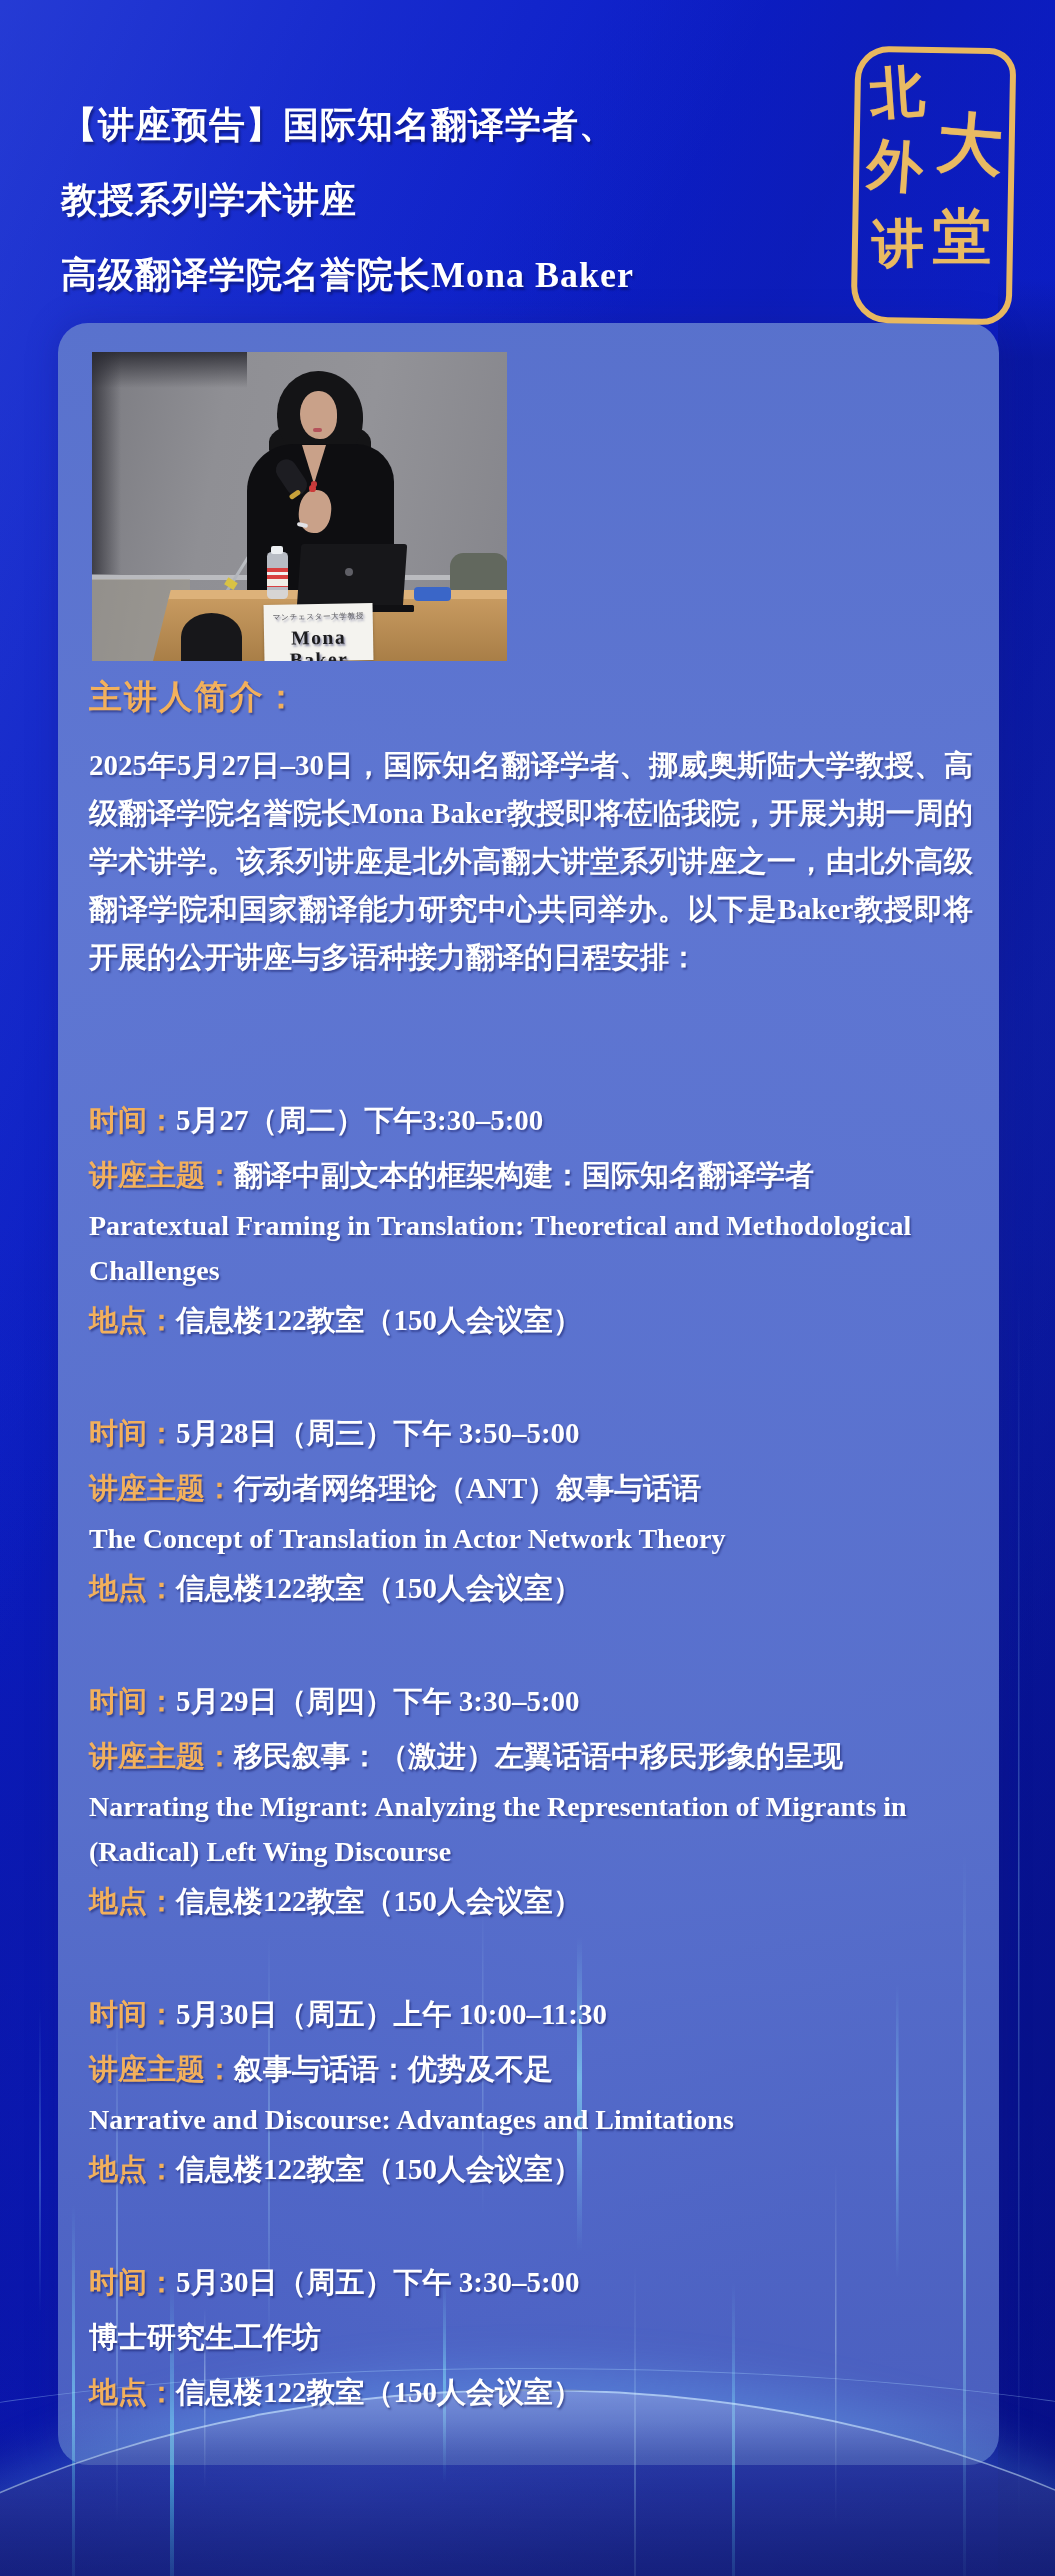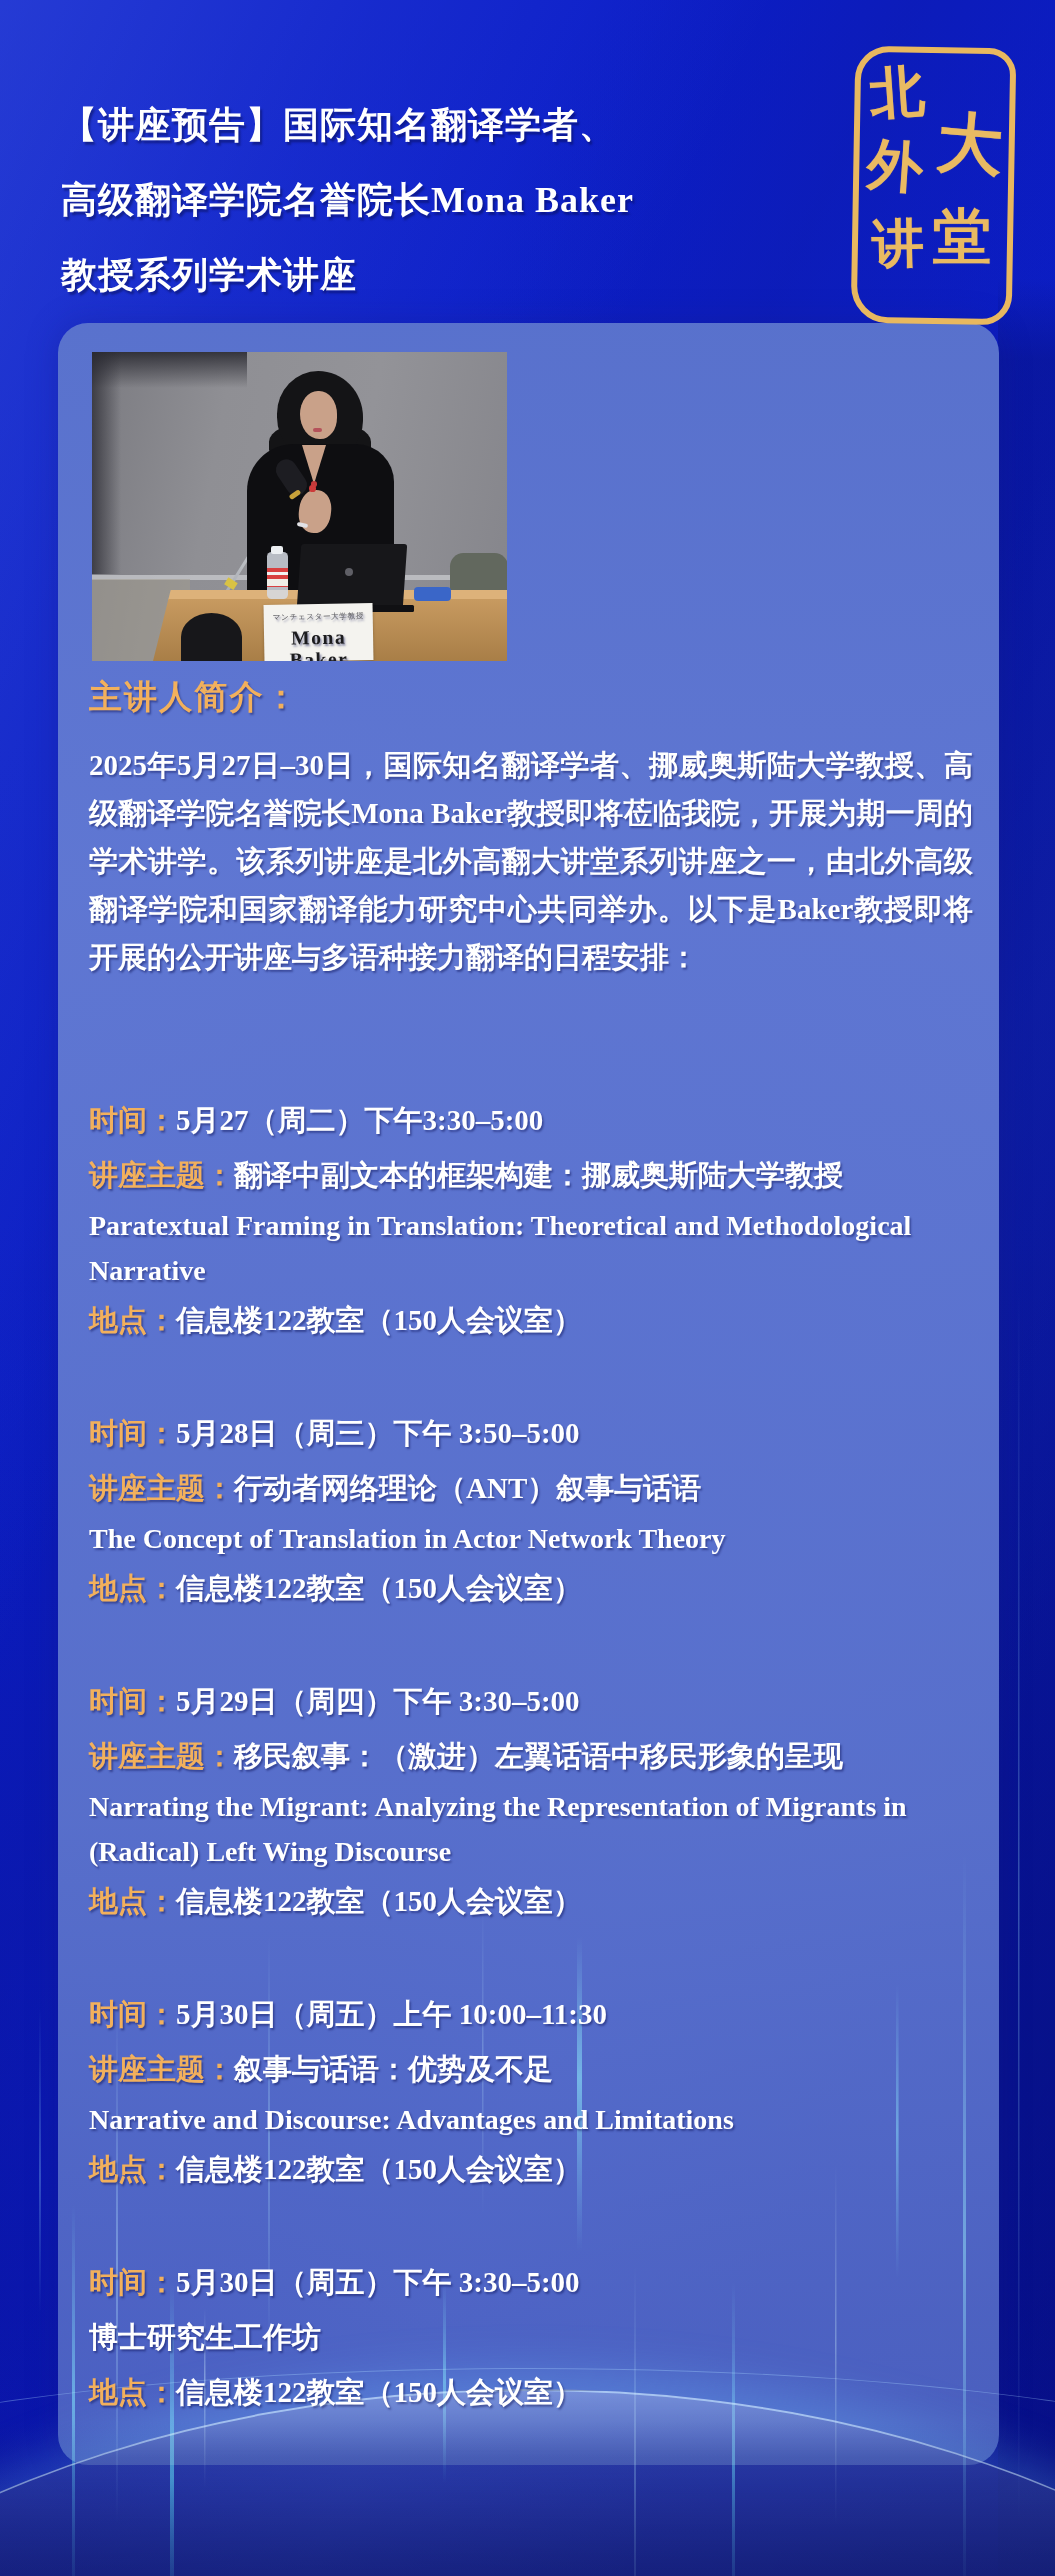--- a/index.html
+++ b/index.html
@@ -146,22 +146,22 @@
 
   <div class="bg-diagonals"></div>
   <div class="bg-right-strip"></div>
 
   <div class="panel"></div>
   <div class="dome"></div>
   <div class="streaks"></div>
 
   <div class="title">
     <div>【讲座预告】国际知名翻译学者、</div>
+    <div>教授系列学术讲座</div>
     <div>高级翻译学院名誉院长Mona Baker</div>
-    <div>教授系列学术讲座</div>
   </div>
 
   <div class="seal">
     <span class="c1">北</span>
     <span class="c2">外</span>
     <span class="c3">讲</span>
     <span class="c4">大</span>
     <span class="c5">堂</span>
   </div>
 
@@ -207,22 +207,22 @@
     </div>
 
     <div class="heading accent">主讲人简介：</div>
 
     <div class="intro">2025年5月27日–30日，国际知名翻译学者、挪威奥斯陆大学教授、高级翻译学院名誉院长Mona Baker教授即将莅临我院，开展为期一周的学术讲学。该系列讲座是北外高翻大讲堂系列讲座之一，由北外高级翻译学院和国家翻译能力研究中心共同举办。以下是Baker教授即将开展的公开讲座与多语种接力翻译的日程安排：</div>
 
     <div class="schedule">
 
       <div class="entry">
         <div class="zh"><span class="accent">时间：</span><span>5月27（周二）下午3:30–5:00</span></div>
-        <div class="zh"><span class="accent">讲座主题：</span><span>翻译中副文本的框架构建：挪威奥斯陆大学教授</span></div>
-        <div class="en">Paratextual Framing in Translation: Theoretical and Methodological Narrative</div>
+        <div class="zh"><span class="accent">讲座主题：</span><span>翻译中副文本的框架构建：国际知名翻译学者</span></div>
+        <div class="en">Paratextual Framing in Translation: Theoretical and Methodological Challenges</div>
         <div class="zh"><span class="accent">地点：</span><span>信息楼122教室（150人会议室）</span></div>
       </div>
 
       <div class="entry">
         <div class="zh"><span class="accent">时间：</span><span>5月28日（周三）下午 3:50–5:00</span></div>
         <div class="zh"><span class="accent">讲座主题：</span><span>行动者网络理论（ANT）叙事与话语</span></div>
         <div class="en">The Concept of Translation in Actor Network Theory</div>
         <div class="zh"><span class="accent">地点：</span><span>信息楼122教室（150人会议室）</span></div>
       </div>
 

